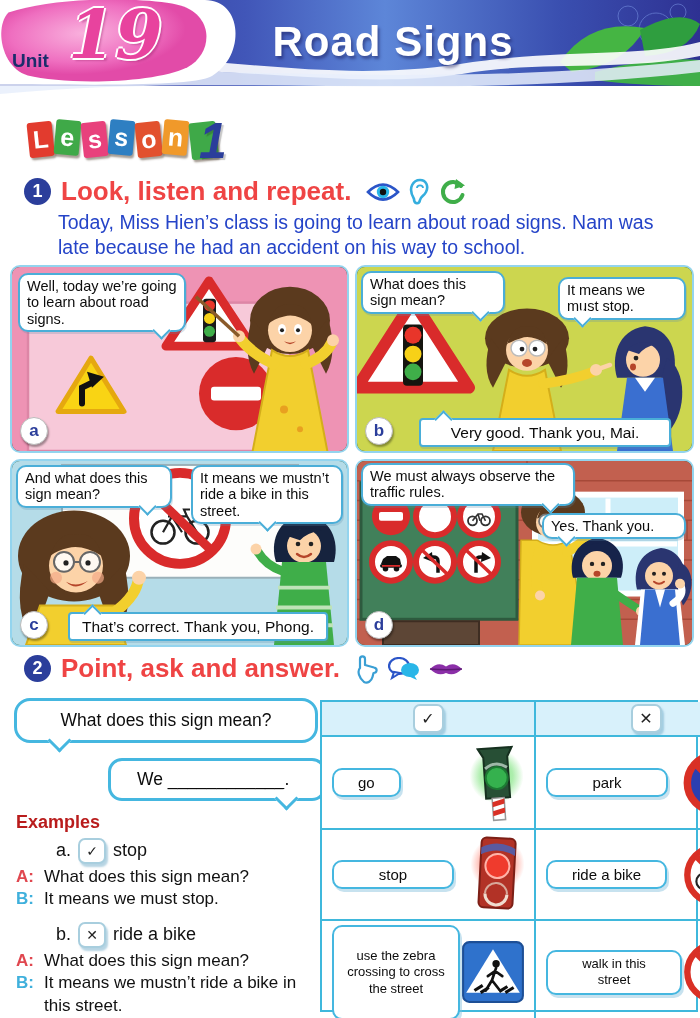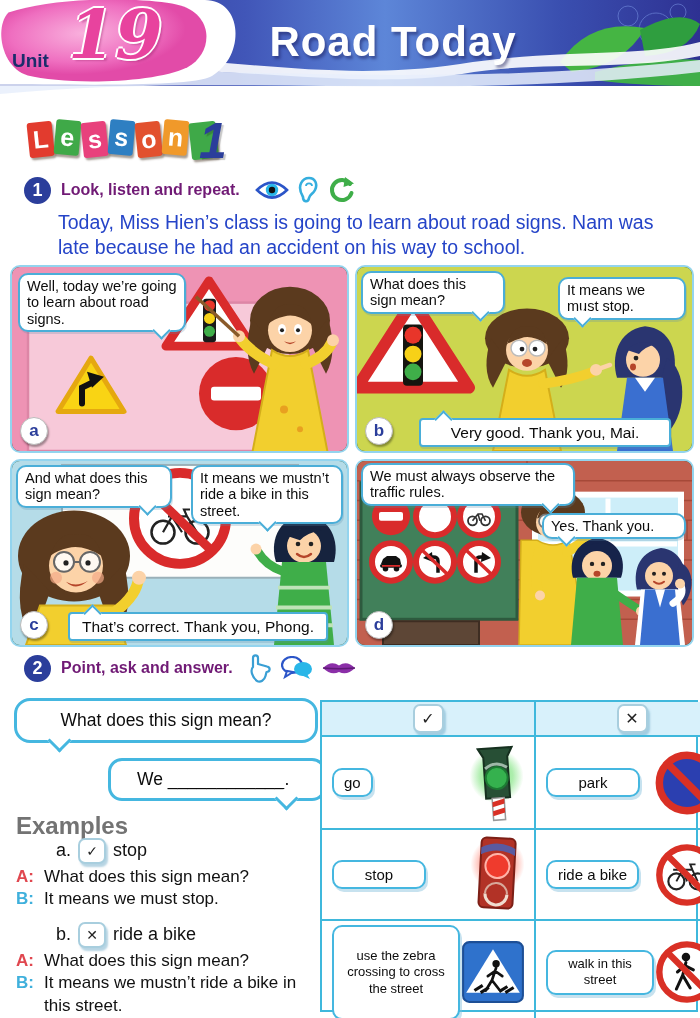--- a/index.html
+++ b/index.html
@@ -27,21 +27,21 @@
   .t0{background:#e23b2e;} .t1{background:#3fa948;} .t2{background:#e8417c;}
   .t3{background:#2e7fc2;} .t4{background:#e2512e;} .t5{background:#f0992a;}
   .t-green{background:#3fa948;width:27px;height:37px;}
   .lesson-num{position:relative;margin-left:-20px;top:-8px;z-index:2;font-size:50px;
     font-weight:bold;font-style:italic;color:#2b3e9b;text-shadow:2px 2px 1px rgba(30,30,30,.25);}
 
   
   .sec-head{position:absolute;left:24px;display:flex;align-items:center;gap:10px;}
   .num-badge{width:27px;height:27px;border-radius:50%;background:#2b3e9b;color:#fff;
     display:flex;align-items:center;justify-content:center;font-size:18px;font-weight:bold;flex:0 0 auto;}
-  .sec-title{font-size:16px;font-weight:600;color:#701a75;}
+  .sec-title{font-size:26px;font-weight:600;color:#ef4444;}
   .sec-icons{display:flex;align-items:center;gap:8px;margin-left:4px;}
 
   .intro{position:absolute;left:58px;top:210px;width:614px;font-size:19.5px;line-height:1.28;
     color:#2544c8;}
 
   
   .panels{position:absolute;left:10px;top:265px;width:684px;display:grid;
     grid-template-columns:1fr 1fr;grid-auto-rows:188px;gap:6px;}
   .panel{position:relative;border:2px solid #93d4ee;border-radius:10px;overflow:hidden;background:#14532d;}
   .panel-art{position:absolute;inset:0;width:100%;height:100%;}
@@ -61,41 +61,41 @@
   .bubbleQ{position:absolute;left:14px;top:698px;width:290px;border:3px solid #45b7e0;border-radius:16px;
     background:#fff;text-align:center;font-size:17.5px;padding:9px 4px;color:#0c0c0c;}
   .bubbleQ::after{content:"";position:absolute;left:34px;bottom:-9px;width:14px;height:14px;background:#fff;
     transform:rotate(45deg);border-right:3px solid #45b7e0;border-bottom:3px solid #45b7e0;}
   .bubbleA{position:absolute;left:108px;top:758px;width:182px;border:3px solid #45b7e0;border-radius:14px;
     background:#fff;font-size:17.5px;padding:8px 4px 8px 26px;color:#0c0c0c;}
   .bubbleA::after{content:"";position:absolute;right:28px;bottom:-9px;width:14px;height:14px;background:#fff;
     transform:rotate(45deg);border-right:3px solid #45b7e0;border-bottom:3px solid #45b7e0;}
 
   
-  .examples-heading{position:absolute;left:16px;top:812px;font-size:24px;font-weight:bold;color:#737373;}
+  .examples-heading{position:absolute;left:16px;top:812px;font-size:18px;font-weight:bold;color:#b91c1c;}
   .example{position:absolute;left:16px;width:300px;font-size:17px;line-height:1.32;}
   .ex-a{top:838px;} .ex-b{top:922px;}
   .ex-word{margin-left:40px;display:flex;align-items:center;gap:7px;font-size:18px;margin-bottom:2px;}
   .mark-box{display:inline-flex;width:27px;height:25px;border:2px solid #a8cede;border-radius:7px;
     background:#fff;align-items:center;justify-content:center;font-size:16px;color:#222;
     box-shadow:2px 3px 2px rgba(110,170,200,.5);}
   .mark-box.small{width:24px;height:22px;font-size:14px;}
   .qa{display:flex;gap:8px;}
   .qa .lbl{width:20px;flex:0 0 auto;font-weight:bold;}
   .lbl-a{color:#e0474f;} .lbl-b{color:#3fb0dc;}
 
   
   .sign-table{position:absolute;left:320px;top:700px;width:374px;height:308px;
     border:2.5px solid #3fb8dc;background:#fff;display:grid;
     grid-template-columns:1fr 1fr;grid-template-rows:33px 93px 91px 1fr;}
   .sign-table .cell{border-top:2px solid #3fb8dc;display:flex;align-items:center;
     justify-content:space-between;padding:4px 8px 4px 10px;}
   .sign-table .cell.col2{border-left:2px solid #3fb8dc;}
   .sign-table .hcell{border-top:none;background:#d8f1fb;display:flex;align-items:center;justify-content:center;}
-  .pill{border:2px solid #45b7e0;border-radius:10px;background:#fff;padding:4px 10px;
+  .pill{border:2px solid #45b7e0;border-radius:10px;background:#fff;padding:4px 24px;
     font-size:15px;text-align:center;color:#0c0c0c;box-shadow:2px 3px 0 rgba(130,190,220,.45);}
   .pill.multi{font-size:13px;line-height:1.25;padding:21px 6px;width:112px;}
   .pill.multi2{font-size:13px;line-height:1.25;width:84px;}
 </style>
 </head>
 <body>
 
 <div class="page">
 
   <svg width="0" height="0" style="position:absolute">
@@ -139,21 +139,21 @@
         <path d="M640,30 Q680,8 700,24 Q688,54 645,56 Z" fill="#2f9e3f"></path>
         <path d="M595,72 Q650,56 700,60 L700,86 Q640,86 595,80 Z" fill="#3fae49"></path>
       </g>
       <path d="M0,64 C180,40 300,88 460,64 C560,48 640,58 700,42 L700,56 C620,72 540,60 462,74 C330,94 170,50 0,80 Z" fill="#ffffff" opacity=".9"></path>
       <path d="M0,80 C200,56 380,94 700,60 L700,72 C430,102 220,72 0,94 Z" fill="#e8eefb" opacity=".85"></path>
       <path d="M0,0 L205,0 C243,0 246,56 212,76 C192,88 60,84 0,84 Z" fill="#ffffff"></path>
       <path d="M10,8 C60,-6 152,0 182,10 C216,22 212,60 186,72 C150,87 62,83 26,72 C0,63 -5,22 10,8 Z" fill="url(#pinkBlob)" transform="rotate(-3 95 40)"></path>
     </svg>
     <div class="unit-label">Unit</div>
     <div class="unit-number">19</div>
-    <div class="banner-title">Road Today</div>
+    <div class="banner-title">Road Signs</div>
   </div>
 
   <div class="lesson-row">
     <span class="tile t0">L</span>
     <span class="tile t1">e</span>
     <span class="tile t2">s</span>
     <span class="tile t3">s</span>
     <span class="tile t4">o</span>
     <span class="tile t5">n</span>
     <span class="tile t-green"></span>

